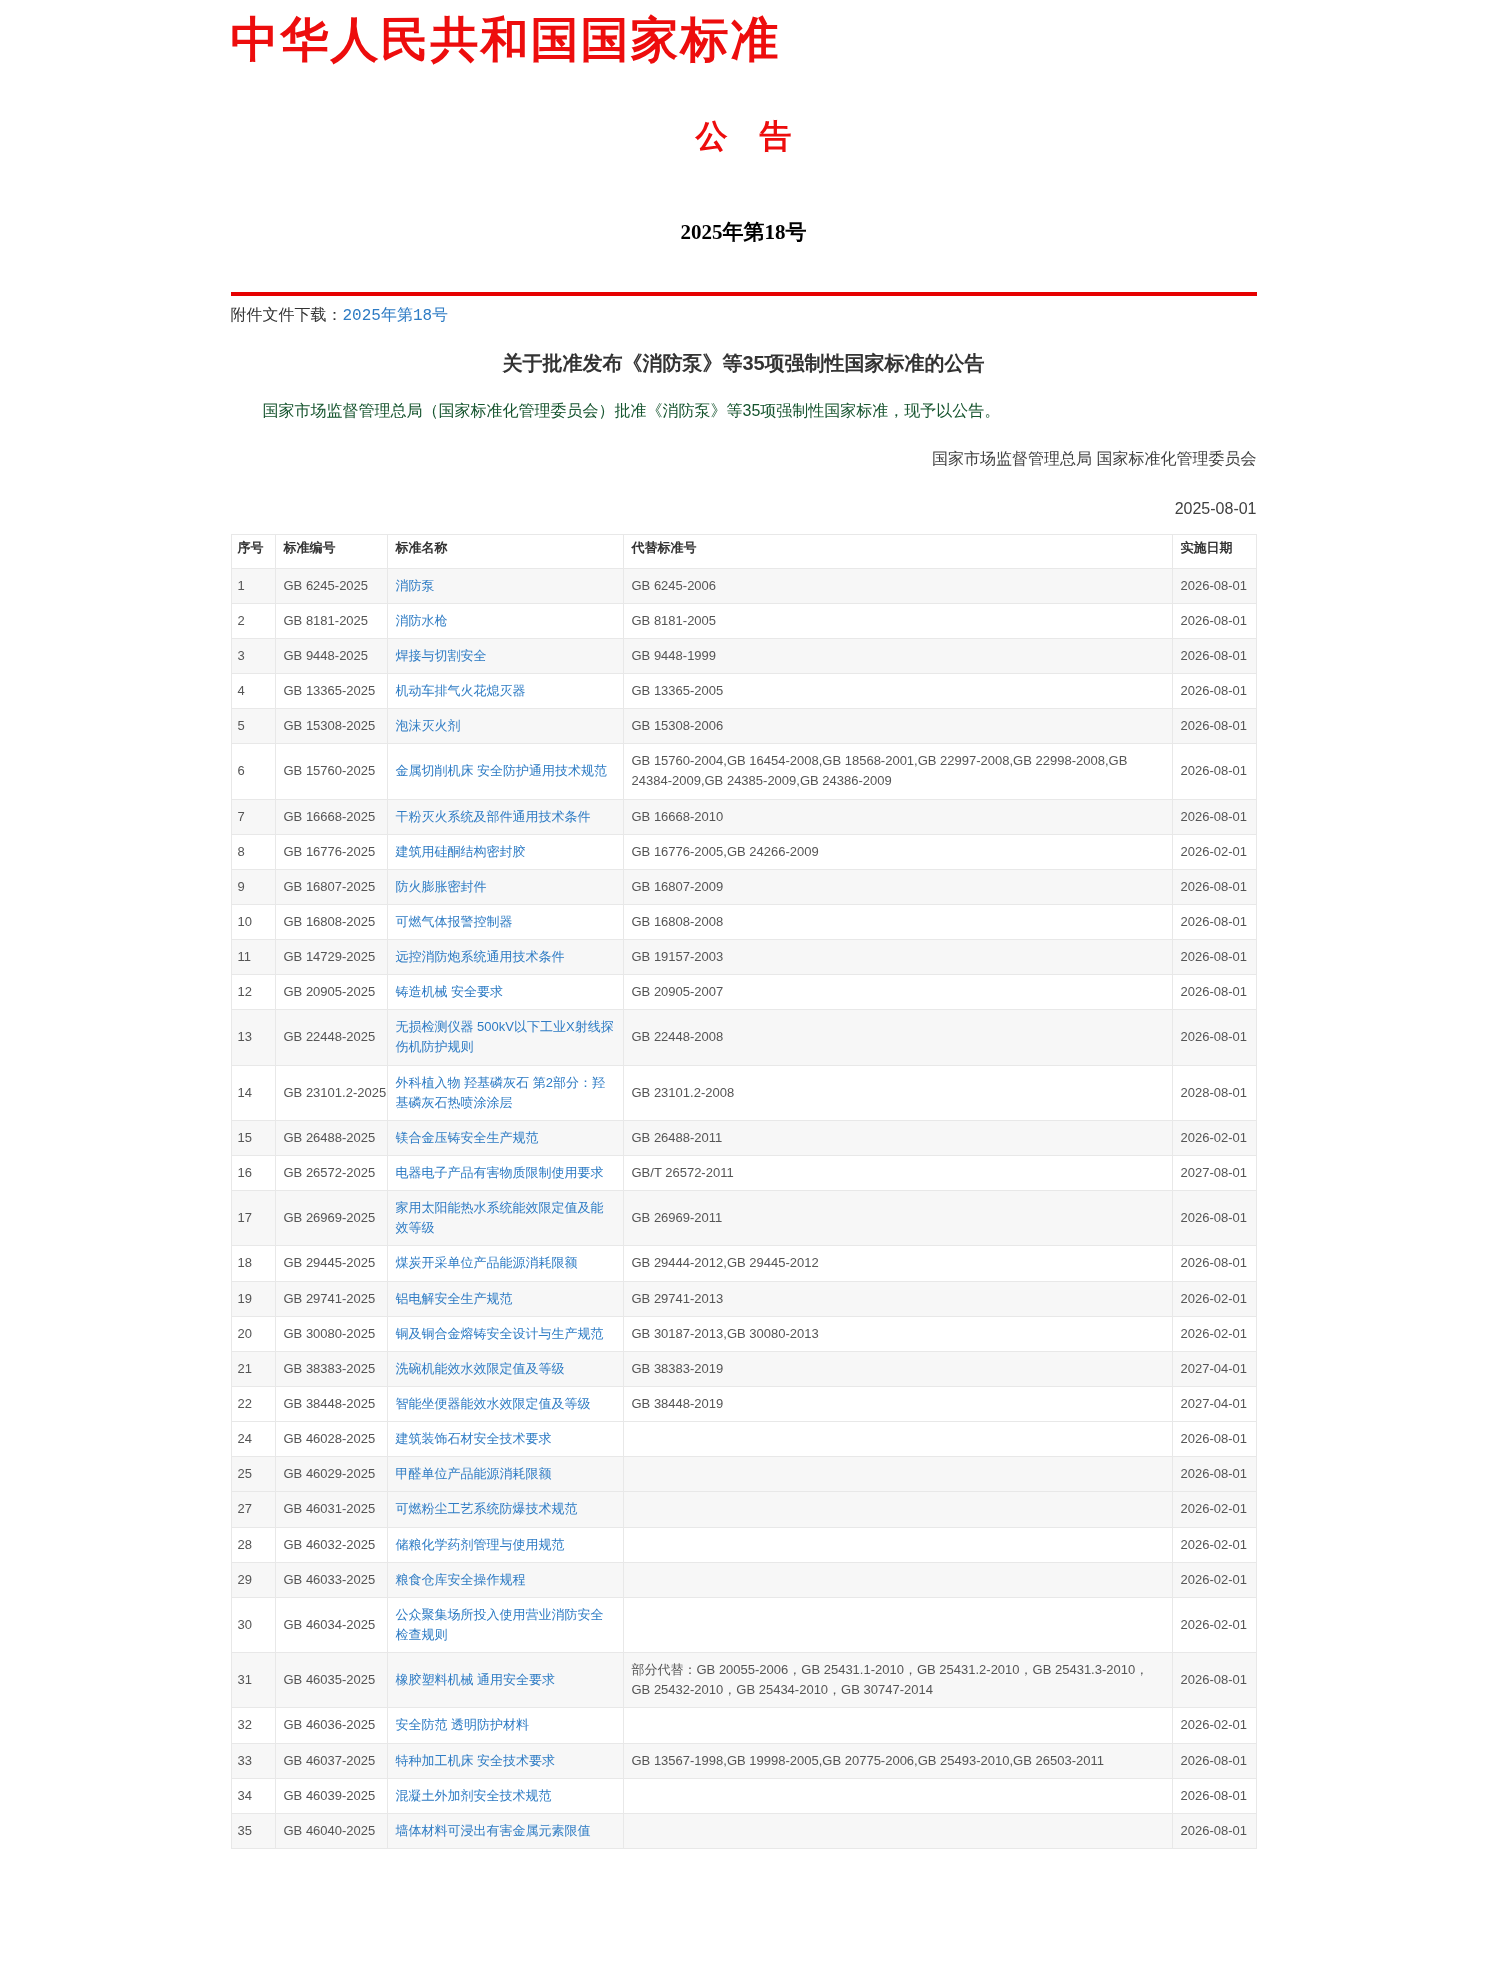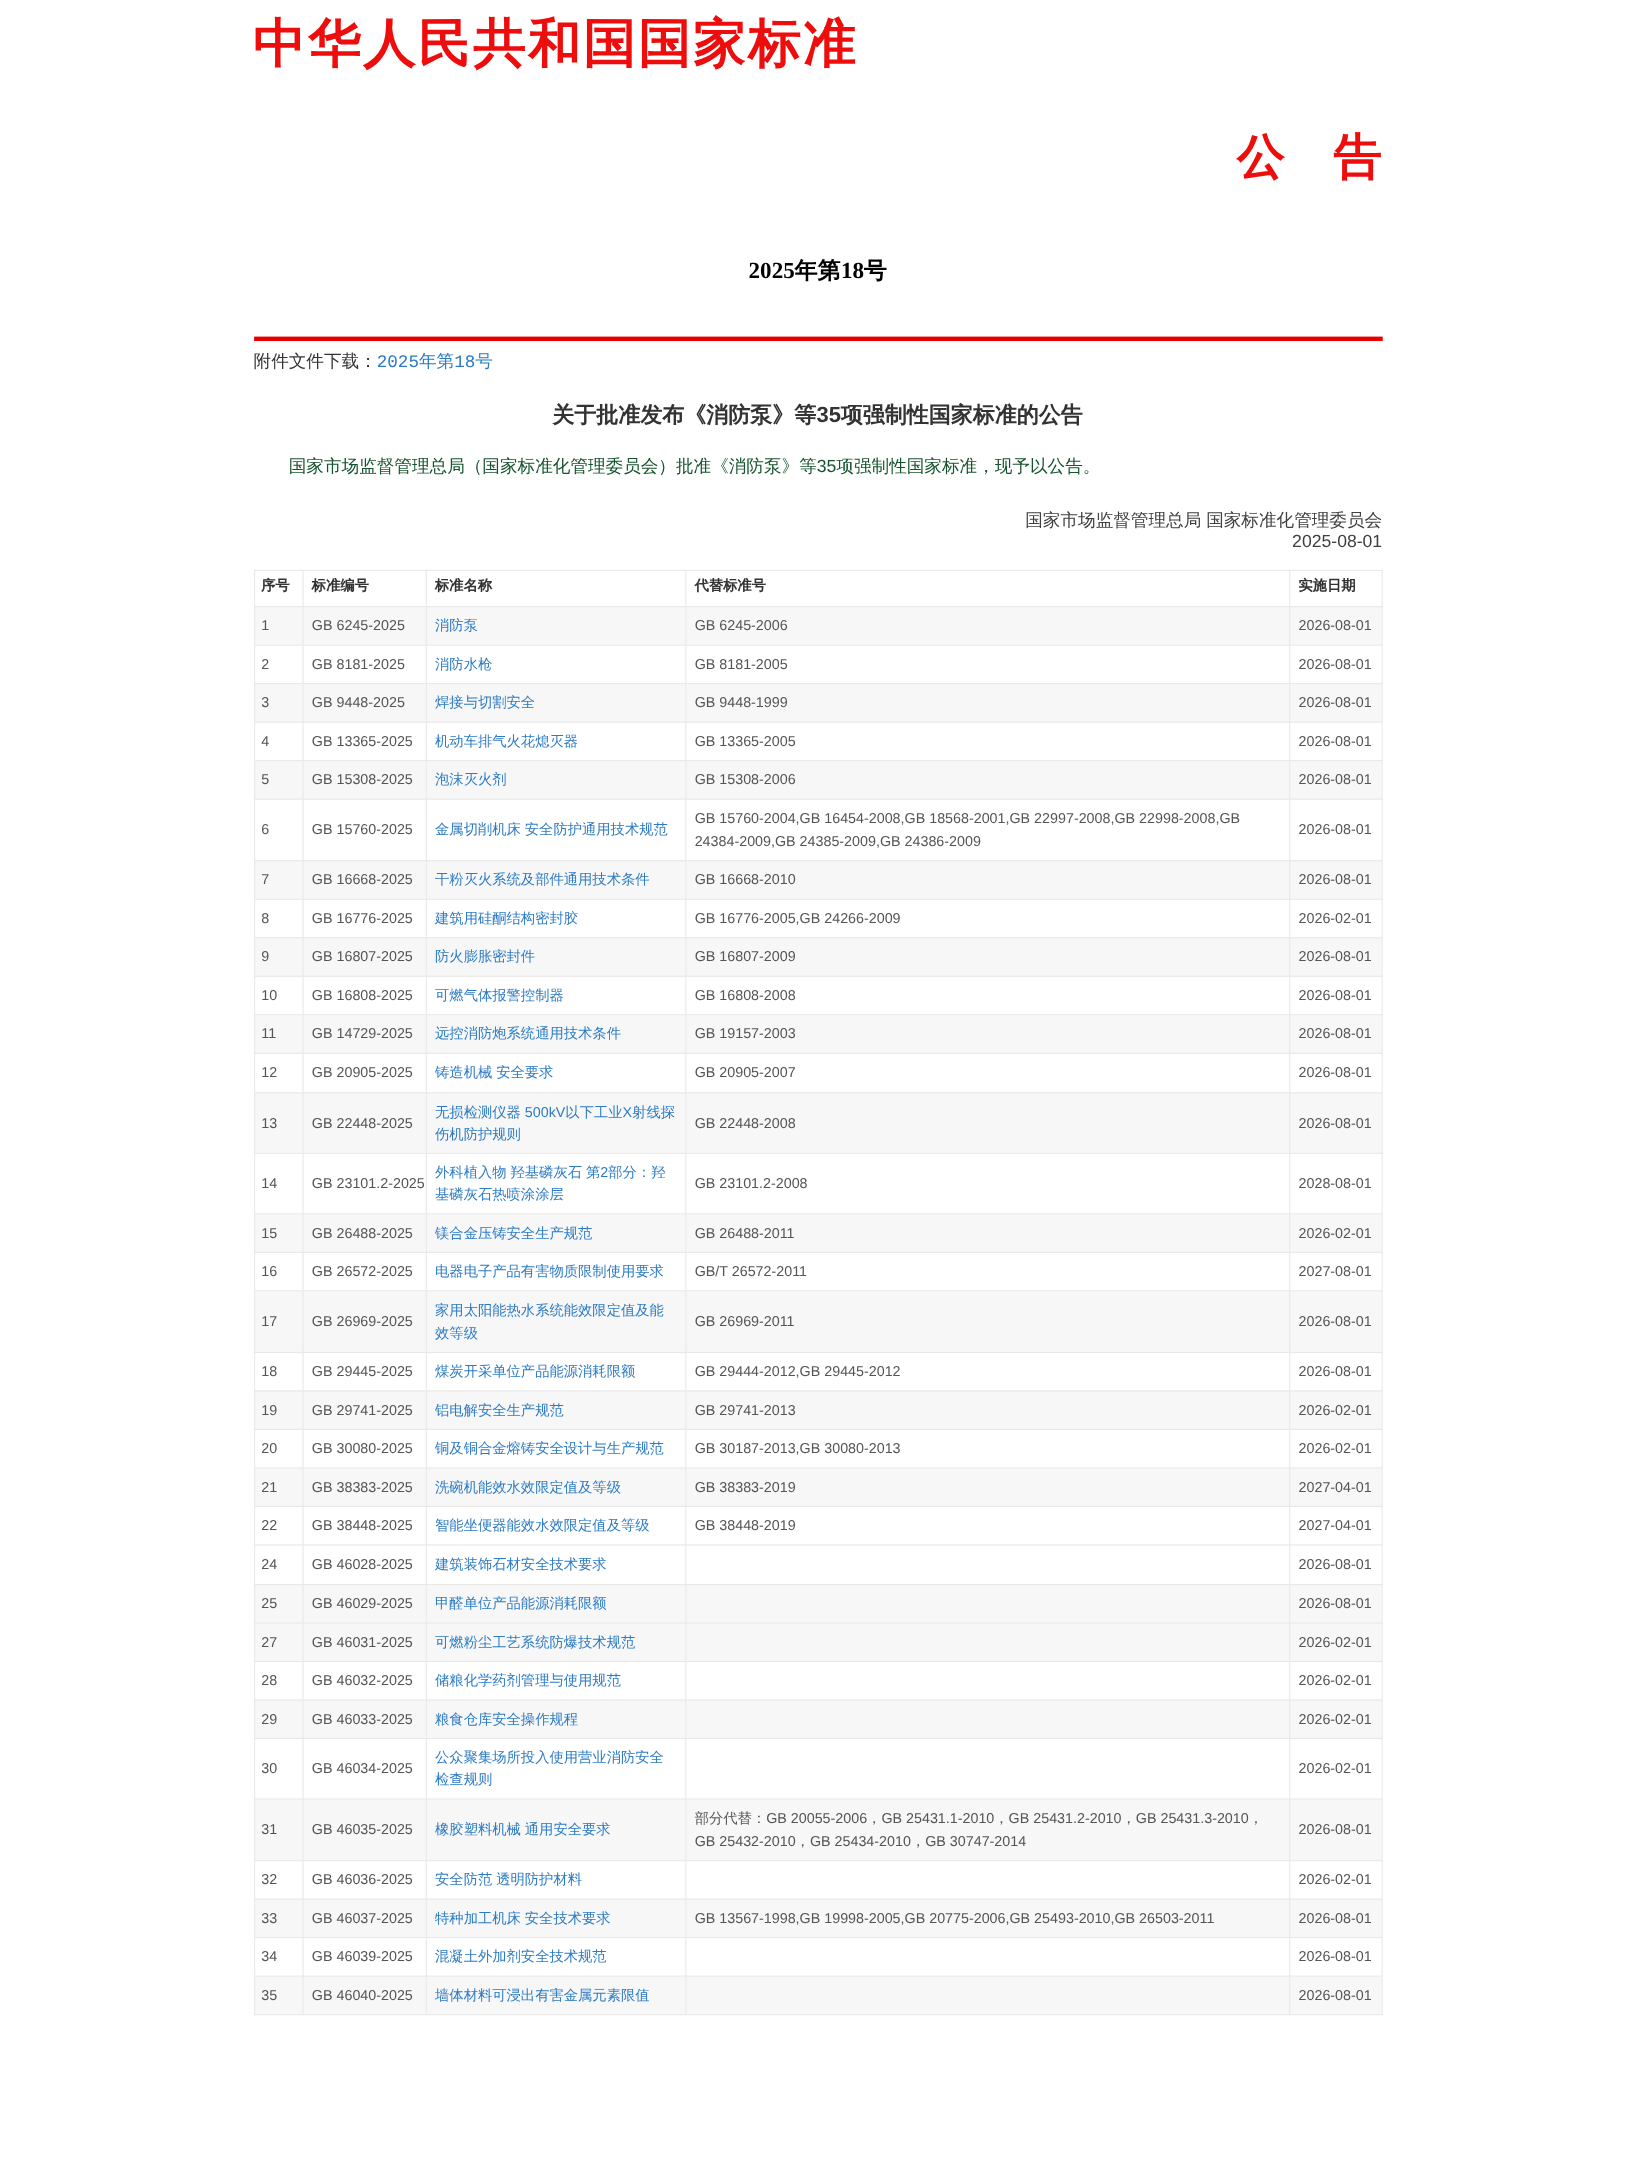--- a/index.html
+++ b/index.html
@@ -16,35 +16,35 @@
   }
   .page{width:1026px;margin:0 auto;padding-top:12px;padding-bottom:30px;}
 
   .main-title{
     font-family:"Liberation Serif","DejaVu Serif",serif;
     font-weight:700;font-size:48px;line-height:1.15;
     color:var(--red);text-align:left;letter-spacing:2px;
   }
   .subtitle{
     font-family:"Liberation Serif","DejaVu Serif",serif;
-    font-weight:700;font-size:44px;line-height:1.1;
-    color:var(--red);text-align:right;margin-top:52px;
+    font-weight:700;font-size:32px;line-height:1.1;
+    color:var(--red);text-align:center;margin-top:52px;
   }
   .issue-no{
     font-family:"Liberation Serif","DejaVu Serif",serif;
     font-weight:600;font-size:21px;color:#000;
     text-align:center;margin-top:64px;
   }
   .rule{height:4px;background:var(--rule-red);margin-top:46px;}
   .attach-line{margin-top:9px;font-size:16px;color:#333;font-family:Liberation Mono, monospace;}
   .attach-line .link{color:var(--blue);text-decoration:none;cursor:pointer;}
   .doc-title{font-size:20px;font-weight:700;color:#333;text-align:center;margin-top:24px;}
   .para{font-size:16px;color:#14532d;line-height:1.5;text-indent:2em;margin-top:22px;}
   .sig{font-size:16px;color:#404040;text-align:right;margin-top:26px;}
-  .pub-date{font-size:16px;color:#404040;text-align:right;}
+  .pub-date{font-size:16px;color:#404040;text-align:right;margin-top:30px;}
 
   table.std{
     width:100%;border-collapse:collapse;table-layout:fixed;
     margin-top:16px;font-size:13px;color:#555;
   }
   table.std th,table.std td{
     border:1px solid #e8e8e8;
     padding:7px 8px;text-align:left;vertical-align:middle;
     line-height:1.55;word-wrap:break-word;
   }

